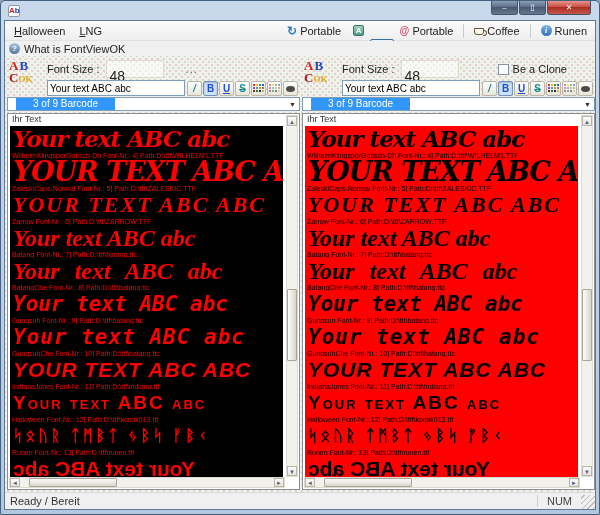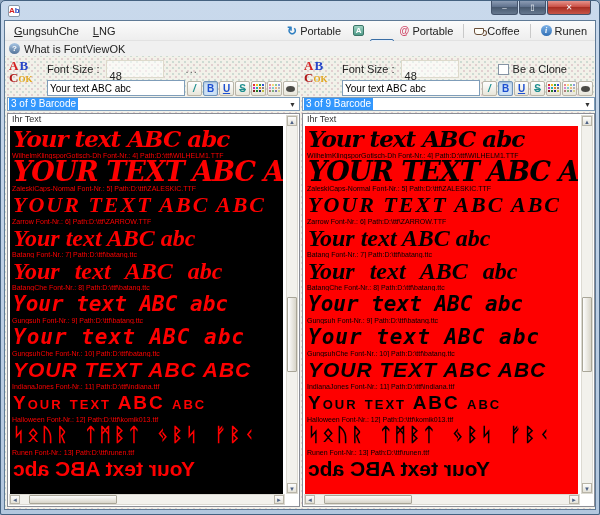--- a/index.html
+++ b/index.html
@@ -46,42 +46,42 @@
     background-color:#f2f1e9;
     background-image:radial-gradient(rgba(187,130,150,.30) 1px, transparent 1px), radial-gradient(rgba(120,170,158,.30) 1px, transparent 1px);
     background-size:6px 6px, 6px 6px; background-position:0 0, 3px 3px; }
   .panel { width:294px; display:flex; flex-direction:column; }
 
   .panel-top { height:53px; position:relative; }
   .logo { position:absolute; left:2px; top:1px; width:30px; height:30px; font-family:"Liberation Serif", serif; font-weight:bold; line-height:12px; font-size:13px; }
   .logo .la { color:#d42020; } .logo .lb { color:#2646c8; margin-left:1px; }
   .logo .lc { color:#b01818; } .logo .lok { color:#e2a518; font-size:9px; }
   .fs-row { display:flex; align-items:center; height:20px; padding-left:40px; font-size:11px; color:#222; }
-  .fs-value { width:58px; margin-left:6px; border:1px solid #dddacb; background:rgba(255,255,255,.55); font-size:11px; padding:8px 3px; height:15px; line-height:14px; }
+  .fs-value { width:58px; margin-left:6px; border:1px solid #dddacb; background:rgba(255,255,255,.55); font-size:14px; padding:8px 3px; height:15px; line-height:14px; }
   .fs-more { margin-left:22px; color:#555; letter-spacing:1px; }
   .clone { margin-left:auto; margin-right:28px; display:flex; align-items:center; gap:4px; }
   .checkbox { width:11px; height:11px; background:#fff; border:1px solid #8593a4; }
   .input-row { display:flex; align-items:center; height:18px; padding-left:40px; gap:2px; }
   .text-input { flex:1; height:16px; border:1px solid #7f9db9; font-size:10px; padding:0 2px; font-family:"Liberation Sans", sans-serif; background:#fff; }
   .fmt { display:flex; gap:1px; padding-right:2px; }
   .fmt-btn { width:15px; height:15px; border:1px solid #b9b5a8; background:linear-gradient(#fefefe,#e8e6da); font-size:10px; text-align:center; line-height:13px; border-radius:2px; }
   .fmt-btn.it { color:#1f8f8f; font-style:italic; font-weight:bold; }
   .fmt-btn.bd { color:#1d4fd0; font-weight:bold; border:1px solid #6f93b9; background:#cfe2f5; box-shadow:inset 0 1px 2px #9cb8d2; }
   .fmt-btn.un { color:#1d4fd0; font-weight:bold; text-decoration:underline; }
   .fmt-btn.st { color:#1f8f8f; font-weight:bold; text-decoration:line-through; }
   .pal { display:grid; grid-template-columns:repeat(4,2px); grid-template-rows:repeat(3,2px); gap:1px; padding:2px 1px; justify-content:center; }
   .pal i { display:block; }
   .pal i:nth-child(1){background:#e03030}.pal i:nth-child(2){background:#f0c020}.pal i:nth-child(3){background:#30a040}.pal i:nth-child(4){background:#3050d0}
   .pal i:nth-child(5){background:#c030c0}.pal i:nth-child(6){background:#20b0b0}.pal i:nth-child(7){background:#f08020}.pal i:nth-child(8){background:#808080}
   .pal i:nth-child(9){background:#802020}.pal i:nth-child(10){background:#208020}.pal i:nth-child(11){background:#202080}.pal i:nth-child(12){background:#c0c040}
   .pal.light i { opacity:.55; }
   .fmt-btn.blob::before { content:""; display:inline-block; width:9px; height:6px; background:#4a4a46; border-radius:50%; margin-top:4px; }
 
   .combo { height:14px; border:1px solid #7f9db9; background:#fff; display:flex; align-items:center; position:relative; font-size:10px; }
-  .combo-sel { background:#3297fd; color:#fff; padding:0 2px; height:12px; line-height:12px; margin-left:1px; }
+  .combo-sel { background:#3297fd; color:#fff; padding:0 17px; height:12px; line-height:12px; margin-left:8px; }
   .combo-arrow { position:absolute; right:3px; font-size:7px; color:#333; }
 
   
   .listbox { flex:1; margin-top:1px; border:1px solid #8a8d96; background:#fff; position:relative; overflow:hidden; }
   .list-header { height:11px; font-size:9px; color:#333; padding-left:4px; line-height:11px; }
   .rows { position:absolute; top:12px; left:2px; right:16px; bottom:12px; overflow:hidden; }
   .preview-dark .rows { background:#000000; color:#fe0000; }
   .preview-red .rows { background:#fe0000; color:#000000; }
 
   .frow { height:33px; overflow:hidden; }
@@ -89,21 +89,21 @@
   .caption { height:7px; line-height:7px; font-size:7px; white-space:nowrap; overflow:hidden; padding-left:2px; font-weight:normal; font-family:"Liberation Sans", sans-serif; }
   .f0 .sample { font-family:"DejaVu Serif", serif; font-style:italic; font-size:23px; letter-spacing:-1px; }
   .f1 .sample { font-family:"DejaVu Serif", serif; font-style:italic; font-size:27px; text-transform:uppercase; letter-spacing:-1px; }
   .f2 .sample { font-family:"Liberation Serif", serif; font-style:italic; font-size:22px; text-transform:uppercase; letter-spacing:2px; }
   .f3 .sample { font-family:"Liberation Serif", serif; font-style:italic; font-size:24px; }
   .f4 .sample { font-family:"Liberation Serif", serif; font-style:italic; font-size:24px; word-spacing:9px; }
   .f5 .sample { font-family:"DejaVu Sans Mono", monospace; font-style:italic; font-size:21px; }
   .f6 .sample { font-family:"DejaVu Sans Mono", monospace; font-style:italic; font-size:21px; letter-spacing:1px; }
   .f7 .sample { font-family:"Liberation Sans", sans-serif; font-style:italic; font-size:21px; text-transform:uppercase; letter-spacing:1px; }
   .f8 .sample { font-family:"Liberation Sans", sans-serif; font-size:19px; font-variant:small-caps; letter-spacing:2px; }
-  .f9 .sample { font-family:Liberation Mono, monospace; font-size:19px; letter-spacing:3px; }
+  .f9 .sample { font-family:Liberation Serif, serif; font-size:16px; letter-spacing:3px; }
   .f10 .sample .stext { display:inline-block; transform:scaleX(-1); font-family:"Liberation Sans", sans-serif; font-size:21px; }
 
   
   .vsb { position:absolute; top:1px; right:1px; bottom:12px; width:12px; background:#f2f1ec; border:1px solid #dcdad2; }
   .vsb .arr { height:10px; font-size:6px; color:#4d6185; text-align:center; line-height:10px; background:linear-gradient(#fdfdfd,#e4e2d8); border:1px solid #b9b5a8; }
   .vsb .arr.down { position:absolute; bottom:0; left:0; right:0; }
   .vsb .thumb { position:absolute; top:48%; height:20%; left:0; right:0; background:linear-gradient(90deg,#fdfdfd,#d8d5c9); border:1px solid #a9a698; border-radius:1px; }
   .hsb { position:absolute; left:1px; right:14px; bottom:1px; height:11px; background:#f2f1ec; border:1px solid #dcdad2; }
   .hsb .arr { position:absolute; top:0; bottom:0; width:10px; font-size:6px; color:#4d6185; text-align:center; line-height:9px; background:linear-gradient(#fdfdfd,#e4e2d8); border:1px solid #b9b5a8; }
   .hsb .arr.left { left:0; } .hsb .arr.right { right:0; }
@@ -126,21 +126,21 @@
     <div class="win-buttons">
       <div class="win-btn min">–</div>
       <div class="win-btn max">▯</div>
       <div class="win-btn close">✕</div>
     </div>
   </div>
 
   <div class="client">
 
     <div class="menubar">
-      <div class="menu-item">GungsuhChe</div>
+      <div class="menu-item">Halloween</div>
       <div class="menu-item">LNG</div>
       <div class="tb-spacer"></div>
       <div class="tb-btn">
         <span class="i-refresh">↻</span>
         <span>Portable</span>
       </div>
       <div class="tb-btn">
         <span class="i-fonts">A</span>
       </div>
       <div class="tb-btn toggled">2X</div>
@@ -402,15 +402,20 @@
           <div class="hsb">
             <div class="arr left">◄</div>
             <div class="thumb"></div>
             <div class="arr right">►</div>
           </div>
         </div>
       </div>
 
     </div>
 
+    <div class="statusbar">
+      <div class="sb-left">Ready / Bereit</div>
+      <div class="sb-num">NUM</div>
+      <div class="sb-grip"></div>
+    </div>
 
   </div>
 </div>
 
 </body></html>

